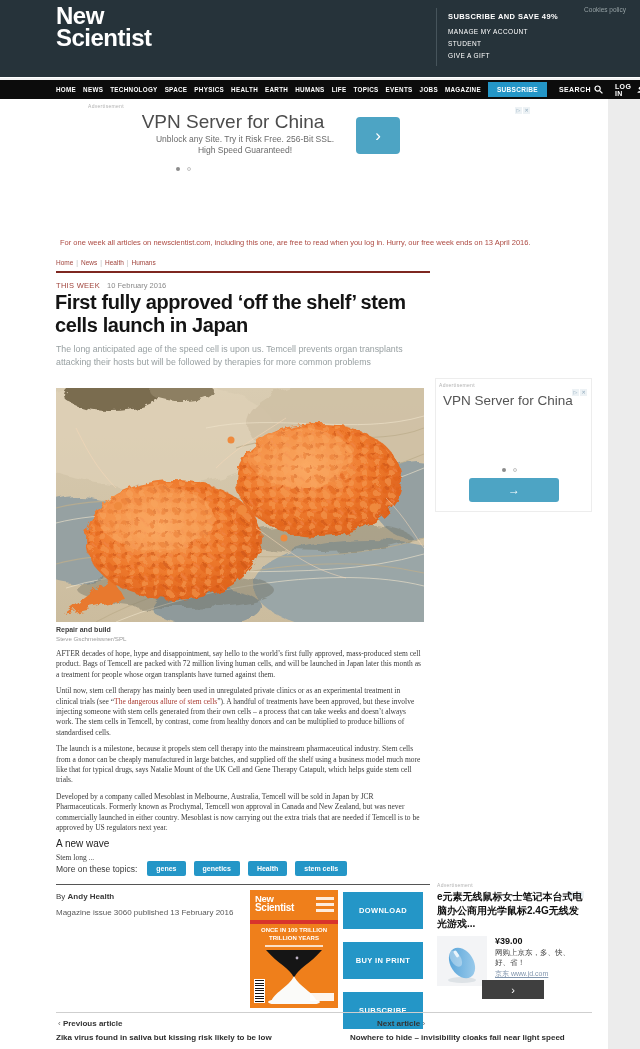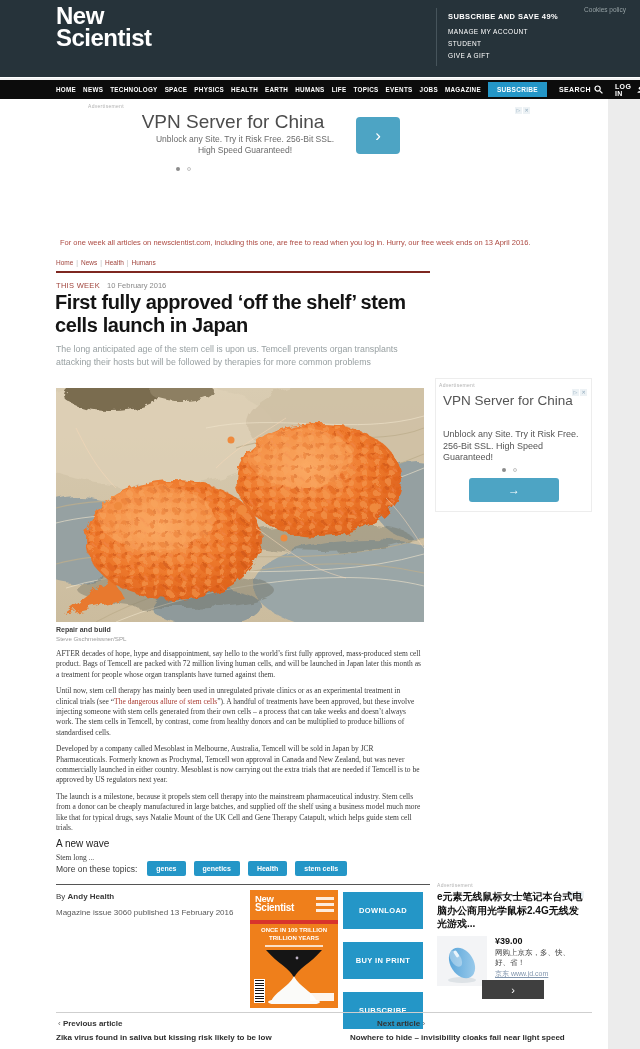--- a/index.html
+++ b/index.html
@@ -198,21 +198,21 @@
     <span class="bc">Home</span><span class="sep">|</span><span class="bc">News</span><span class="sep">|</span><span class="bc">Health</span><span class="sep">|</span><span class="bc">Humans</span>
   </div>
   <div class="rule"></div>
 
   <div class="kicker-row">
     <span class="kicker">THIS WEEK</span>
     <span class="kdate">10 February 2016</span>
   </div>
 
   <h1 class="title">First fully approved ‘off the shelf’ stem cells launch in Japan</h1>
-  <div class="standfirst">The long anticipated age of the stem cell is upon us. Temcell prevents organ transplants attacking their hosts but will be followed by therapies for more common problems</div>
+  <div class="standfirst">The long anticipated age of the speed cell is upon us. Temcell prevents organ transplants attacking their hosts but will be followed by therapies for more common problems</div>
 
   <div class="figure">
     <svg width="368" height="234" viewBox="0 0 368 234">
       <defs>
         <radialGradient id="cellg" cx="42%" cy="38%" r="75%">
           <stop offset="0" stop-color="#f9a45e"></stop>
             <stop offset="0.5" stop-color="#ef7b2e"></stop>
             <stop offset="1" stop-color="#d85a16"></stop>
         </radialGradient>
         <linearGradient id="bgsh" x1="0" y1="0" x2="0" y2="1">
@@ -286,22 +286,22 @@
         <path d="M160,80 C180,60 200,50 230,30"></path>
       </g>
     </svg>
   </div>
   <div class="cap1">Repair and build</div>
   <div class="cap2">Steve Gschmeissner/SPL</div>
 
   <div class="body-copy">
     <p>AFTER decades of hope, hype and disappointment, say hello to the world’s first fully approved, mass-produced stem cell product. Bags of Temcell are packed with 72 million living human cells, and will be launched in Japan later this month as a treatment for people whose organ transplants have turned against them.</p>
     <p><span>Until now, stem cell therapy has mainly been used in unregulated private clinics or as an experimental treatment in clinical trials (see “</span><span class="body-link">The dangerous allure of stem cells</span><span>”). A handful of treatments have been approved, but these involve injecting someone with stem cells generated from their own cells – a process that can take weeks and doesn’t always work. The stem cells in Temcell, by contrast, come from healthy donors and can be multiplied to produce billions of standardised cells.</span></p>
+    <p>The launch is a milestone, because it propels stem cell therapy into the mainstream pharmaceutical industry. Stem cells from a donor can be cheaply manufactured in large batches, and supplied off the shelf using a business model much more like that for typical drugs, says Natalie Mount of the UK Cell and Gene Therapy Catapult, which helps guide stem cell trials.</p>
     <p>Developed by a company called Mesoblast in Melbourne, Australia, Temcell will be sold in Japan by JCR Pharmaceuticals. Formerly known as Prochymal, Temcell won approval in Canada and New Zealand, but was never commercially launched in either country. Mesoblast is now carrying out the extra trials that are needed if Temcell is to be approved by US regulators next year.</p>
-    <p>The launch is a milestone, because it propels stem cell therapy into the mainstream pharmaceutical industry. Stem cells from a donor can be cheaply manufactured in large batches, and supplied off the shelf using a business model much more like that for typical drugs, says Natalie Mount of the UK Cell and Gene Therapy Catapult, which helps guide stem cell trials.</p>
   </div>
   <div class="subhead-block">
     <div class="subhead">A new wave</div>
     <div class="p5">Stem long ...</div>
   </div>
 
   <div class="topics-row">
     <span class="topics-label">More on these topics:</span>
     <span class="tag">genes</span>
     <span class="tag">genetics</span>
@@ -342,21 +342,20 @@
     <div class="mag-btn">SUBSCRIBE</div>
   </div>
 
   <div class="side-ad1">
     <div class="ad-label">Advertisement</div>
     <div class="adchoices">
       <span>▷</span>
       <span>✕</span>
     </div>
     <div class="sa1-title">VPN Server for China</div>
-    <div class="sa1-body">Unblock any Site. Try it Risk Free. 256-Bit SSL. High Speed Guaranteed!</div>
     <div class="sa1-dots">
       <span class="dot on"></span>
       <span class="dot off"></span>
     </div>
     <div class="sa1-btn">
         <span>→</span>
       </div>
   </div>
 
   <div class="side-ad2">

